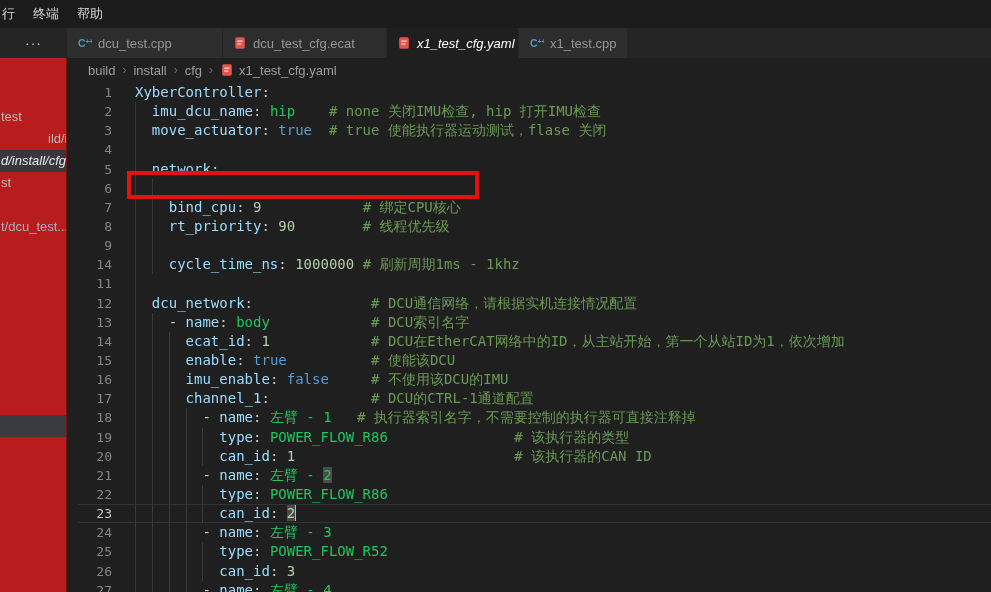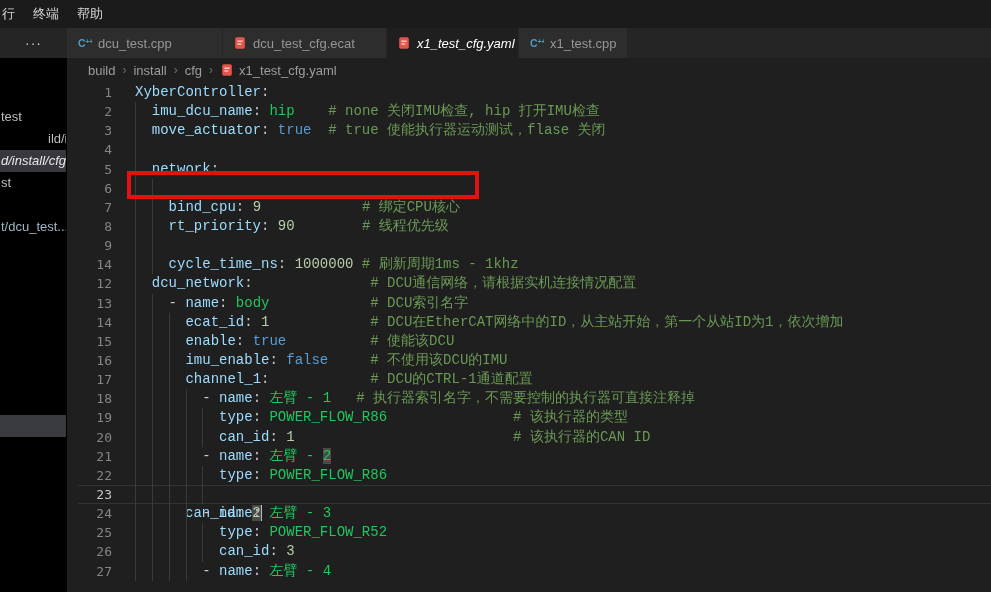--- a/index.html
+++ b/index.html
@@ -24,41 +24,41 @@
   .tab:nth-of-type(3){width:164px;}
   .tab:nth-of-type(4){width:132px;}
   .tab-close{margin-left:auto;color:#c5c5c5;font-size:14px;padding-left:8px;cursor:pointer;}
   
   #breadcrumb{position:absolute;left:67px;top:58px;width:924px;height:24px;background:#1f1f1f;
               display:flex;align-items:center;padding-left:21px;font-size:13px;color:#9d9d9d;}
   .bc-seg{cursor:pointer;}
   .bc-sep{color:#6e6e6e;margin:0 7px;font-size:12px;}
   #breadcrumb .ficon{display:flex;align-items:center;margin-right:5px;}
   
-  #sidebar{position:absolute;left:0;top:58px;width:67px;height:534px;background:#000000;
+  #sidebar{position:absolute;left:0;top:58px;width:67px;height:534px;background:#b91c1c;
            border-right:1px solid rgba(0,0,0,0.35);box-sizing:border-box;overflow:hidden;}
   .sb-item{position:absolute;left:0;width:67px;height:22px;line-height:22px;font-size:13px;
            color:#bcbcbc;white-space:nowrap;overflow:hidden;padding-left:1px;cursor:pointer;}
   .sb-item.selected{background:#37373d;color:#e8e8e8;}
   .sb-item.italic{font-style:italic;}
   .sb-item.blue{color:#9fb6c3;}
   .sb-item:nth-of-type(1){top:48px;}
   .sb-item:nth-of-type(2){top:70px;margin-left:47px;}
   .sb-item:nth-of-type(3){top:92px;}
   .sb-item:nth-of-type(4){top:114px;}
   .sb-item:nth-of-type(5){top:158px;}
   .sb-item:nth-of-type(6){top:357px;background:#3a3a41;}
   
   #editor{position:absolute;left:78px;top:83px;width:913px;height:509px;
           font-family:"DejaVu Sans Mono",monospace;font-size:14px;}
   .row{position:relative;height:19.15px;line-height:19.15px;display:flex;white-space:pre;}
-  .row.current{box-shadow:inset 0 1px 0 rgba(255,255,255,0.09), inset 0 -1px 0 rgba(255,255,255,0.09);flex-direction:column;}
+  .row.current{box-shadow:inset 0 1px 0 rgba(255,255,255,0.09), inset 0 -1px 0 rgba(255,255,255,0.09);}
   .ln{width:34px;min-width:34px;text-align:right;color:#858585;font-size:13px;}
   .row.current .ln{color:#c6c6c6;}
-  .code{margin-left:23px;font-family:Liberation Mono, monospace;}
+  .code{margin-left:23px;}
   .guide{position:absolute;top:0;bottom:0;width:1px;background:#3a3a3a;}
   
   .sg-t{color:#d4d4d4;}
   .sg-k{color:#9cdcfe;}
   .sg-p{color:#c8c8c8;}
   .sg-s{color:#22c55e;}
   .sg-n{color:#b5cea8;}
   .sg-b{color:#569cd6;}
   .sg-c{color:#6a9955;}
   .sg-d{color:#cccccc;}
@@ -146,20 +146,21 @@
       <div class="row"><span class="ln">1</span><span class="code"><span class="sg-k">XyberController</span><span class="sg-p">:</span></span></div>
       <div class="row"><div class="guide" style="left: 57px;"></div><span class="ln">2</span><span class="code"><span class="sg-t">  </span><span class="sg-k">imu_dcu_name</span><span class="sg-p">:</span><span class="sg-t"> </span><span class="sg-s">hip</span><span class="sg-t">    </span><span class="sg-c"># none 关闭IMU检查, hip 打开IMU检查</span></span></div>
       <div class="row"><div class="guide" style="left: 57px;"></div><span class="ln">3</span><span class="code"><span class="sg-t">  </span><span class="sg-k">move_actuator</span><span class="sg-p">:</span><span class="sg-t"> </span><span class="sg-b">true</span><span class="sg-t">  </span><span class="sg-c"># true 使能执行器运动测试，flase 关闭</span></span></div>
       <div class="row"><div class="guide" style="left: 57px;"></div><span class="ln">4</span><span class="code"></span></div>
       <div class="row"><div class="guide" style="left: 57px;"></div><span class="ln">5</span><span class="code"><span class="sg-t">  </span><span class="sg-k">network</span><span class="sg-p">:</span></span></div>
       <div class="row"><div class="guide" style="left: 57px;"></div><div class="guide" style="left: 73.86px;"></div><span class="ln">6</span></div>
       <div class="row"><div class="guide" style="left: 57px;"></div><div class="guide" style="left: 73.86px;"></div><span class="ln">7</span><span class="code"><span class="sg-t">    </span><span class="sg-k">bind_cpu</span><span class="sg-p">:</span><span class="sg-t"> </span><span class="sg-n">9</span><span class="sg-t">            </span><span class="sg-c"># 绑定CPU核心</span></span></div>
       <div class="row"><div class="guide" style="left: 57px;"></div><div class="guide" style="left: 73.86px;"></div><span class="ln">8</span><span class="code"><span class="sg-t">    </span><span class="sg-k">rt_priority</span><span class="sg-p">:</span><span class="sg-t"> </span><span class="sg-n">90</span><span class="sg-t">        </span><span class="sg-c"># 线程优先级</span></span></div>
       <div class="row"><div class="guide" style="left: 57px;"></div><div class="guide" style="left: 73.86px;"></div><span class="ln">9</span></div>
       <div class="row"><div class="guide" style="left: 57px;"></div><div class="guide" style="left: 73.86px;"></div><span class="ln">14</span><span class="code"><span class="sg-t">    </span><span class="sg-k">cycle_time_ns</span><span class="sg-p">:</span><span class="sg-t"> </span><span class="sg-n">1000000</span><span class="sg-t"> </span><span class="sg-c"># 刷新周期1ms - 1khz</span></span></div>
+      <div class="row"><div class="guide" style="left: 57px;"></div><span class="ln">11</span><span class="code"></span></div>
       <div class="row"><div class="guide" style="left: 57px;"></div><span class="ln">12</span><span class="code"><span class="sg-t">  </span><span class="sg-k">dcu_network</span><span class="sg-p">:</span><span class="sg-t">              </span><span class="sg-c"># DCU通信网络，请根据实机连接情况配置</span></span></div>
       <div class="row"><div class="guide" style="left: 57px;"></div><div class="guide" style="left: 73.86px;"></div><span class="ln">13</span><span class="code"><span class="sg-t">    </span><span class="sg-d">- </span><span class="sg-k">name</span><span class="sg-p">:</span><span class="sg-t"> </span><span class="sg-s">body</span><span class="sg-t">            </span><span class="sg-c"># DCU索引名字</span></span></div>
       <div class="row"><div class="guide" style="left: 57px;"></div><div class="guide" style="left: 73.86px;"></div><div class="guide" style="left: 90.72px;"></div><span class="ln">14</span><span class="code"><span class="sg-t">      </span><span class="sg-k">ecat_id</span><span class="sg-p">:</span><span class="sg-t"> </span><span class="sg-n">1</span><span class="sg-t">            </span><span class="sg-c"># DCU在EtherCAT网络中的ID，从主站开始，第一个从站ID为1，依次增加</span></span></div>
       <div class="row"><div class="guide" style="left: 57px;"></div><div class="guide" style="left: 73.86px;"></div><div class="guide" style="left: 90.72px;"></div><span class="ln">15</span><span class="code"><span class="sg-t">      </span><span class="sg-k">enable</span><span class="sg-p">:</span><span class="sg-t"> </span><span class="sg-b">true</span><span class="sg-t">          </span><span class="sg-c"># 使能该DCU</span></span></div>
       <div class="row"><div class="guide" style="left: 57px;"></div><div class="guide" style="left: 73.86px;"></div><div class="guide" style="left: 90.72px;"></div><span class="ln">16</span><span class="code"><span class="sg-t">      </span><span class="sg-k">imu_enable</span><span class="sg-p">:</span><span class="sg-t"> </span><span class="sg-b">false</span><span class="sg-t">     </span><span class="sg-c"># 不使用该DCU的IMU</span></span></div>
       <div class="row"><div class="guide" style="left: 57px;"></div><div class="guide" style="left: 73.86px;"></div><div class="guide" style="left: 90.72px;"></div><span class="ln">17</span><span class="code"><span class="sg-t">      </span><span class="sg-k">channel_1</span><span class="sg-p">:</span><span class="sg-t">            </span><span class="sg-c"># DCU的CTRL-1通道配置</span></span></div>
       <div class="row"><div class="guide" style="left: 57px;"></div><div class="guide" style="left: 73.86px;"></div><div class="guide" style="left: 90.72px;"></div><div class="guide" style="left: 107.58px;"></div><span class="ln">18</span><span class="code"><span class="sg-t">        </span><span class="sg-d">- </span><span class="sg-k">name</span><span class="sg-p">:</span><span class="sg-t"> </span><span class="sg-s">左臂 - 1</span><span class="sg-t">   </span><span class="sg-c"># 执行器索引名字，不需要控制的执行器可直接注释掉</span></span></div>
       <div class="row"><div class="guide" style="left: 57px;"></div><div class="guide" style="left: 73.86px;"></div><div class="guide" style="left: 90.72px;"></div><div class="guide" style="left: 107.58px;"></div><div class="guide" style="left: 124.44px;"></div><span class="ln">19</span><span class="code"><span class="sg-t">          </span><span class="sg-k">type</span><span class="sg-p">:</span><span class="sg-t"> </span><span class="sg-s">POWER_FLOW_R86</span><span class="sg-t">               </span><span class="sg-c"># 该执行器的类型</span></span></div>
       <div class="row"><div class="guide" style="left: 57px;"></div><div class="guide" style="left: 73.86px;"></div><div class="guide" style="left: 90.72px;"></div><div class="guide" style="left: 107.58px;"></div><div class="guide" style="left: 124.44px;"></div><span class="ln">20</span><span class="code"><span class="sg-t">          </span><span class="sg-k">can_id</span><span class="sg-p">:</span><span class="sg-t"> </span><span class="sg-n">1</span><span class="sg-t">                          </span><span class="sg-c"># 该执行器的CAN ID</span></span></div>
       <div class="row"><div class="guide" style="left: 57px;"></div><div class="guide" style="left: 73.86px;"></div><div class="guide" style="left: 90.72px;"></div><div class="guide" style="left: 107.58px;"></div><span class="ln">21</span><span class="code"><span class="sg-t">        </span><span class="sg-d">- </span><span class="sg-k">name</span><span class="sg-p">:</span><span class="sg-t"> </span><span class="sg-s">左臂 - </span><span class="sg-s sg-hl">2</span></span></div>

